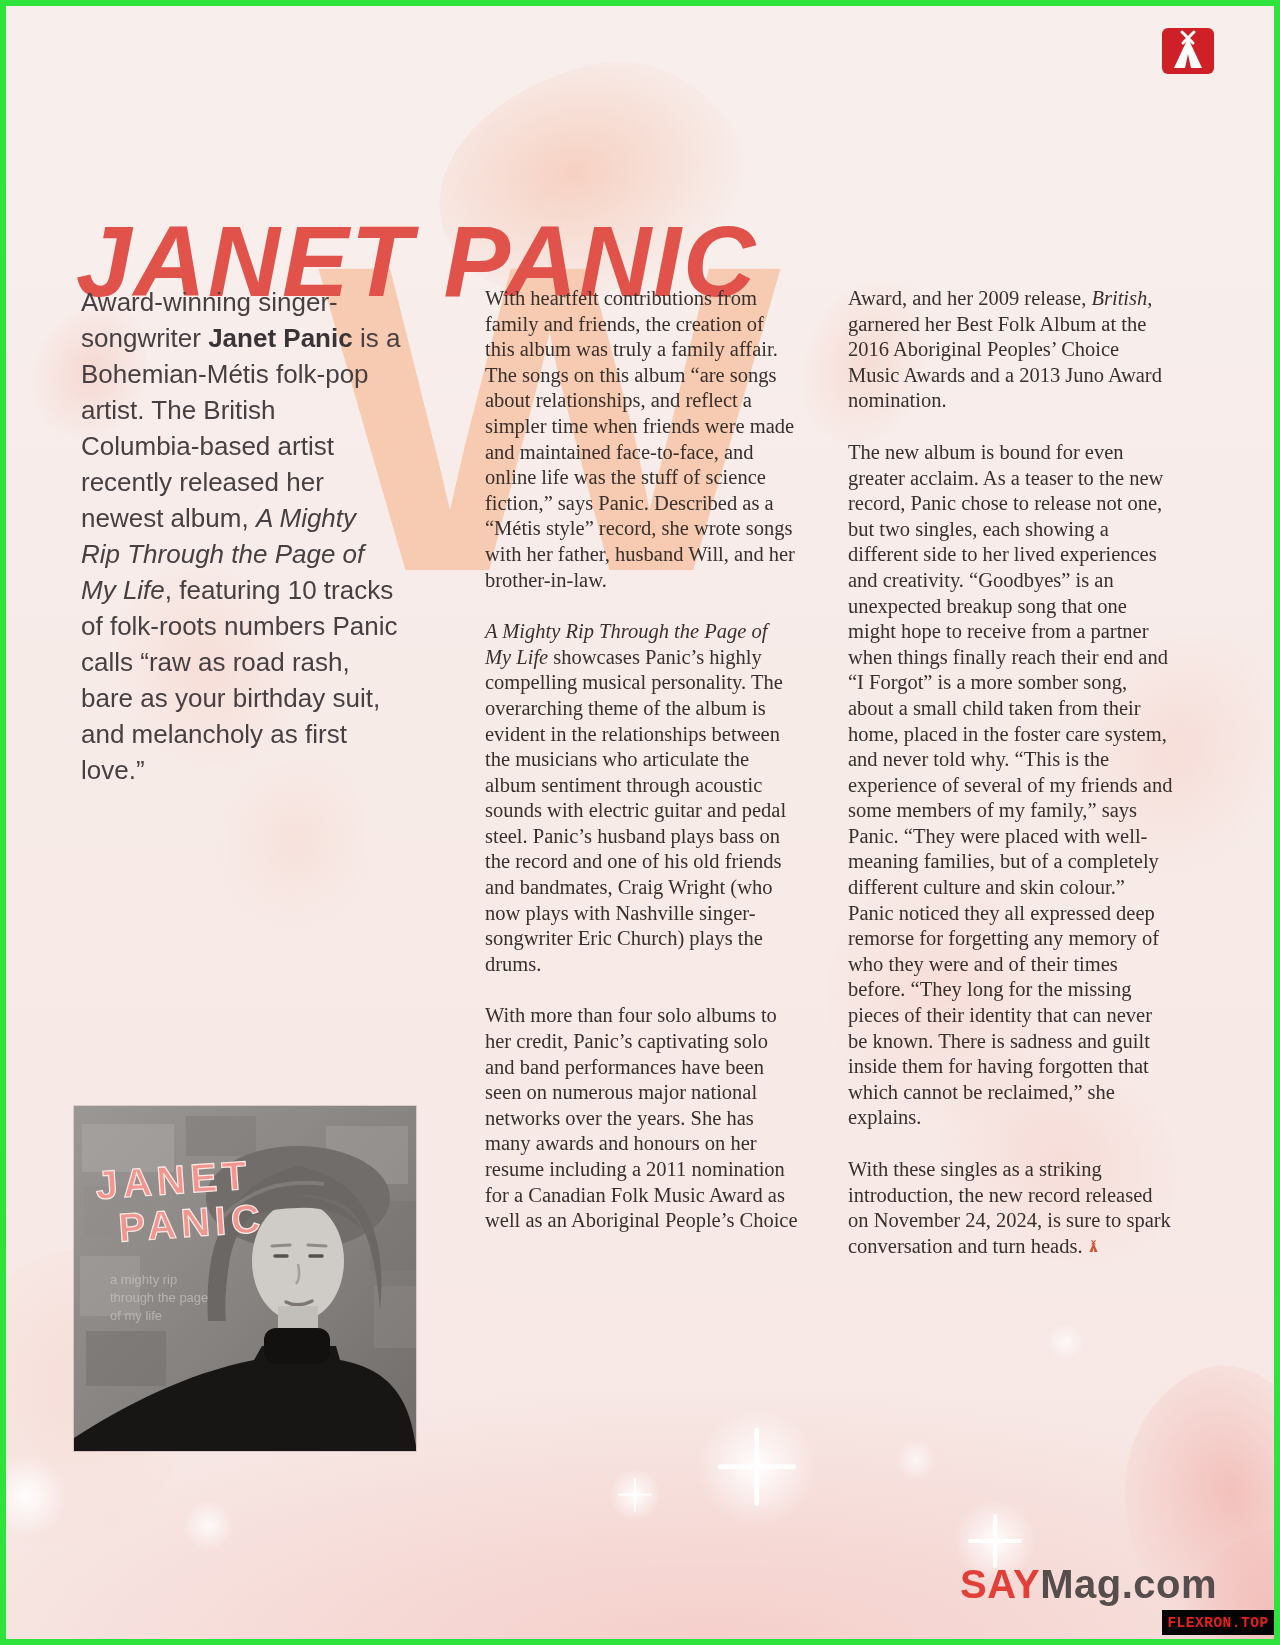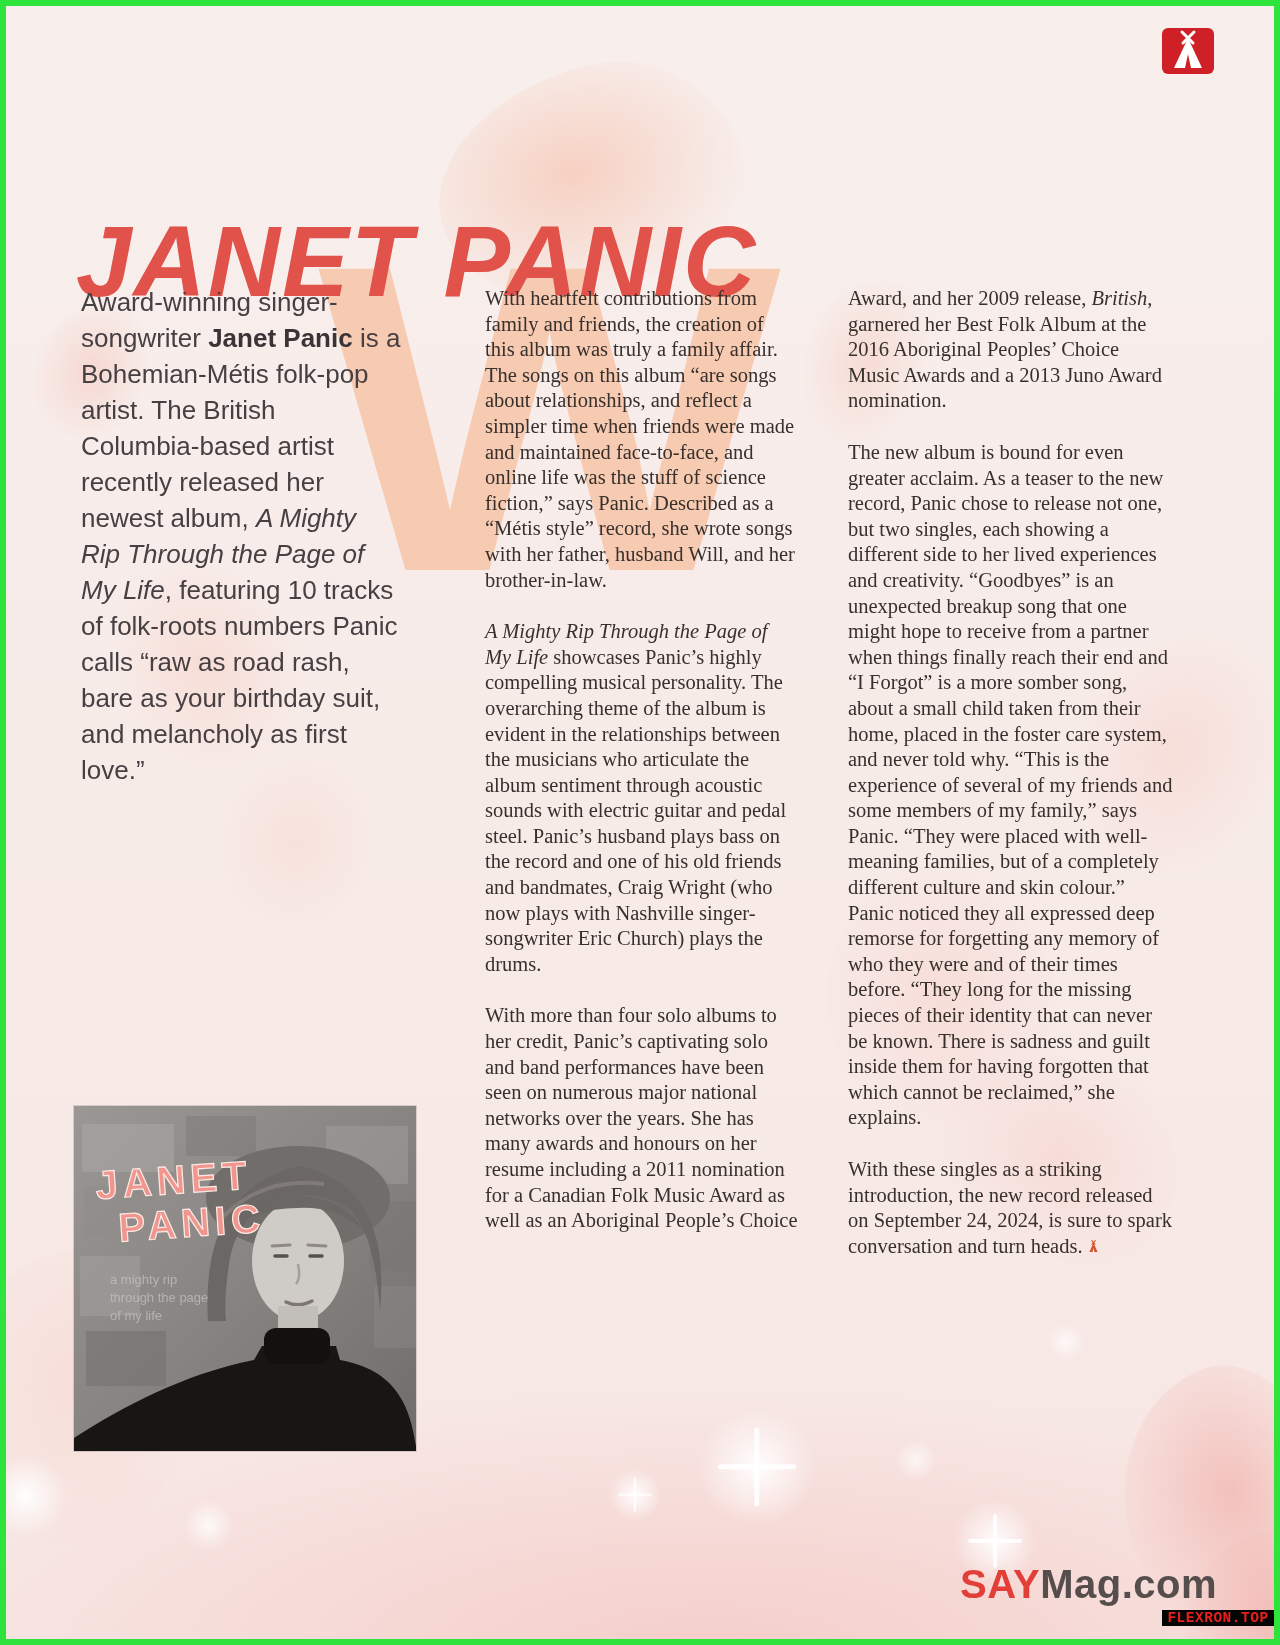--- a/index.html
+++ b/index.html
@@ -81,21 +81,21 @@
   .col-serif p{margin:0 0 26px 9px;}
   .tipi-inline{display:inline-block;width:15px;height:15px;vertical-align:-1px;margin-left:3px;}
   
   .album{position:absolute;left:68px;top:1100px;width:342px;height:345px;z-index:2;
     box-shadow:0 0 0 1px rgba(120,110,108,.25);}
   
   .footer{position:absolute;top:1556px;left:0;right:57px;z-index:2;text-align:right;
     font-size:40px;font-weight:700;letter-spacing:.5px;padding-left:20px;}
   .footer .say{color:#e23f38;}
   .footer .mag{color:#564e4c;}
-  .badge{position:absolute;left:1156px;top:1604px;width:112px;height:16px;z-index:3;
+  .badge{position:absolute;left:1156px;top:1604px;width:112px;height:25px;z-index:3;
     background:#050505;color:#e8201d;font-family:"Liberation Mono",monospace;
     font-size:14.5px;font-weight:700;display:flex;align-items:center;justify-content:center;
     letter-spacing:.5px;}
 </style>
 </head>
 <body>
 
 <div class="page">
 
   <div class="bg">
@@ -147,21 +147,21 @@
 
   <div class="col col-serif col-2">
     <p>With heartfelt contributions from family and friends, the creation of this album was truly a family affair. The songs on this album “are songs about relationships, and reflect a simpler time when friends were made and maintained face-to-face, and online life was the stuff of science fiction,” says Panic. Described as a “Métis style” record, she wrote songs with her father, husband Will, and her brother-in-law.</p>
     <p><em>A Mighty Rip Through the Page of My Life</em><span> showcases Panic’s highly compelling musical personality. The overarching theme of the album is evident in the relationships between the musicians who articulate the album sentiment through acoustic sounds with electric guitar and pedal steel. Panic’s husband plays bass on the record and one of his old friends and bandmates, Craig Wright (who now plays with Nashville singer-songwriter Eric Church) plays the drums.</span></p>
     <p>With more than four solo albums to her credit, Panic’s captivating solo and band performances have been seen on numerous major national networks over the years. She has many awards and honours on her resume including a 2011 nomination for a Canadian Folk Music Award as well as an Aboriginal People’s Choice</p>
   </div>
 
   <div class="col col-serif col-3">
     <p><span>Award, and her 2009 release, </span><em>British</em><span>, garnered her Best Folk Album at the 2016 Aboriginal Peoples’ Choice Music Awards and a 2013 Juno Award nomination.</span></p>
     <p>The new album is bound for even greater acclaim. As a teaser to the new record, Panic chose to release not one, but two singles, each showing a different side to her lived experiences and creativity. “Goodbyes” is an unexpected breakup song that one might hope to receive from a partner when things finally reach their end and “I Forgot” is a more somber song, about a small child taken from their home, placed in the foster care system, and never told why. “This is the experience of several of my friends and some members of my family,” says Panic. “They were placed with well-meaning families, but of a completely different culture and skin colour.” Panic noticed they all expressed deep remorse for forgetting any memory of who they were and of their times before. “They long for the missing pieces of their identity that can never be known. There is sadness and guilt inside them for having forgotten that which cannot be reclaimed,” she explains.</p>
-    <p><span>With these singles as a striking introduction, the new record released on September 24, 2024, is sure to spark conversation and turn heads.</span><span class="tipi-inline"><svg width="15" height="15" viewBox="0 0 52 50">
+    <p><span>With these singles as a striking introduction, the new record released on November 24, 2024, is sure to spark conversation and turn heads.</span><span class="tipi-inline"><svg width="15" height="15" viewBox="0 0 52 50">
             <path d="M26 12 L12 44 L40 44 Z" fill="#d0532e"></path>
             <line x1="20" y1="5" x2="31" y2="17" stroke="#d0532e" stroke-width="4" stroke-linecap="round"></line>
             <line x1="32" y1="5" x2="21" y2="17" stroke="#d0532e" stroke-width="4" stroke-linecap="round"></line>
             <path d="M26 29 L23 44 L29 44 Z" fill="#f7ebe8"></path>
           </svg></span></p>
   </div>
 
   <div class="album">
     <svg width="342" height="345" viewBox="0 0 342 345">
       <defs>

